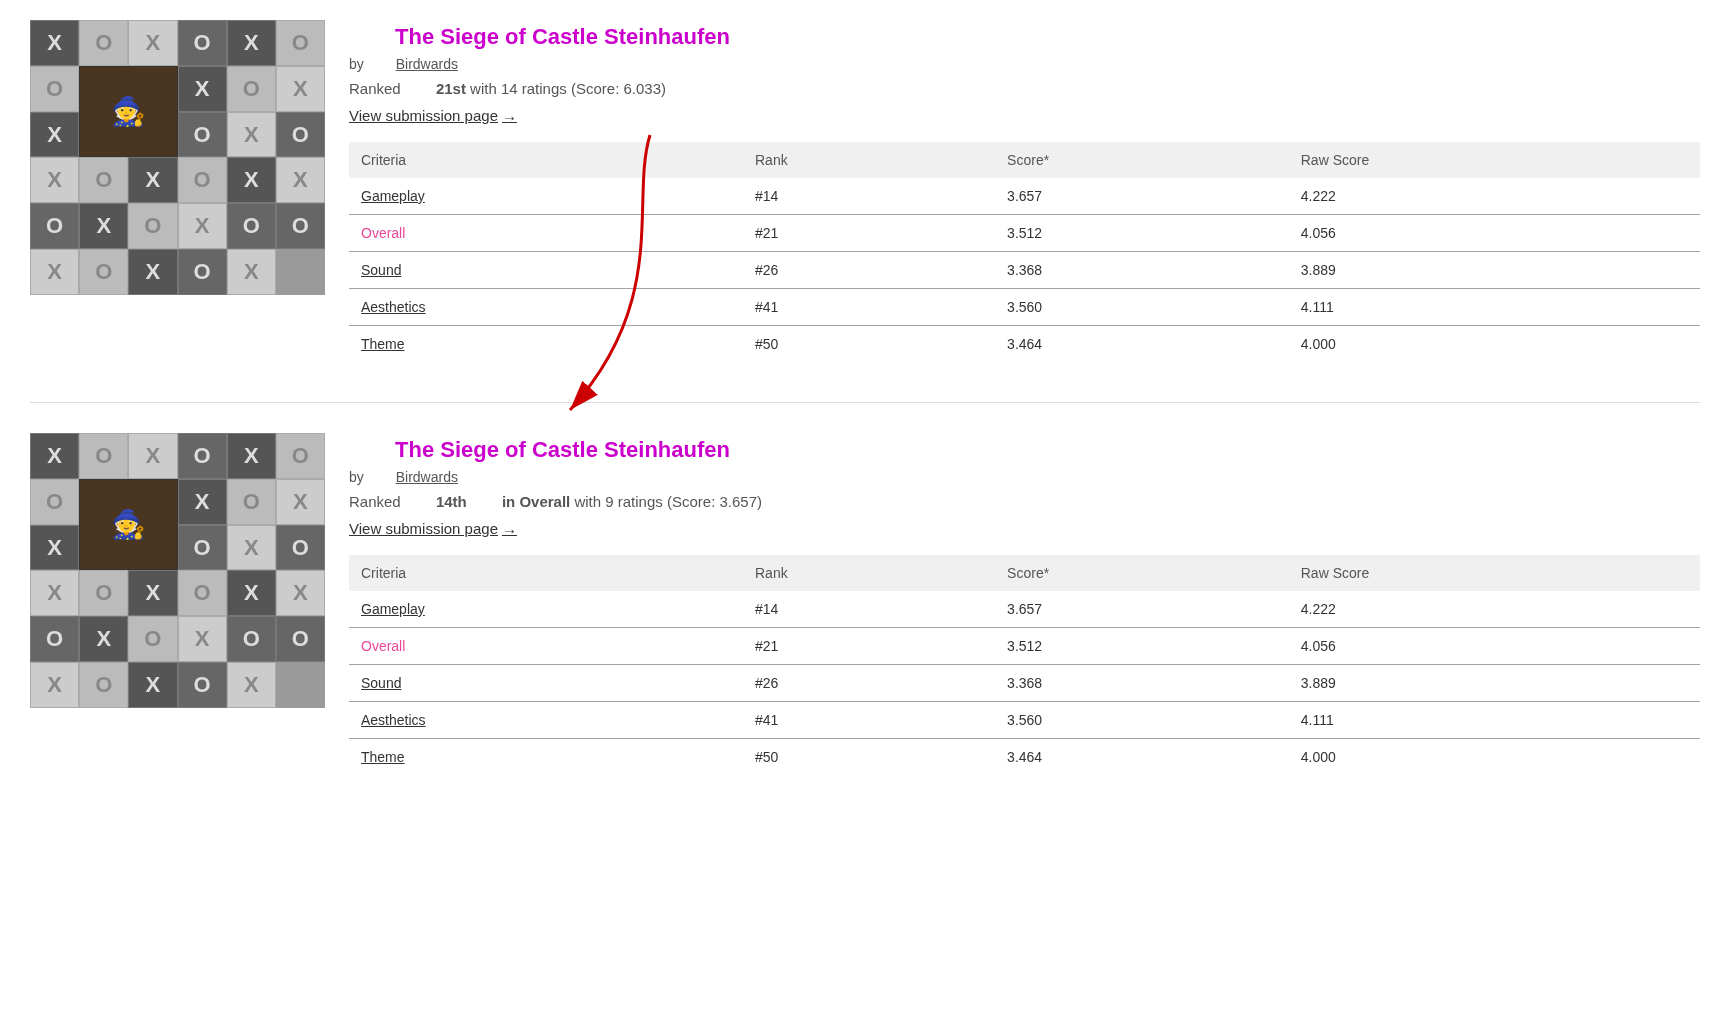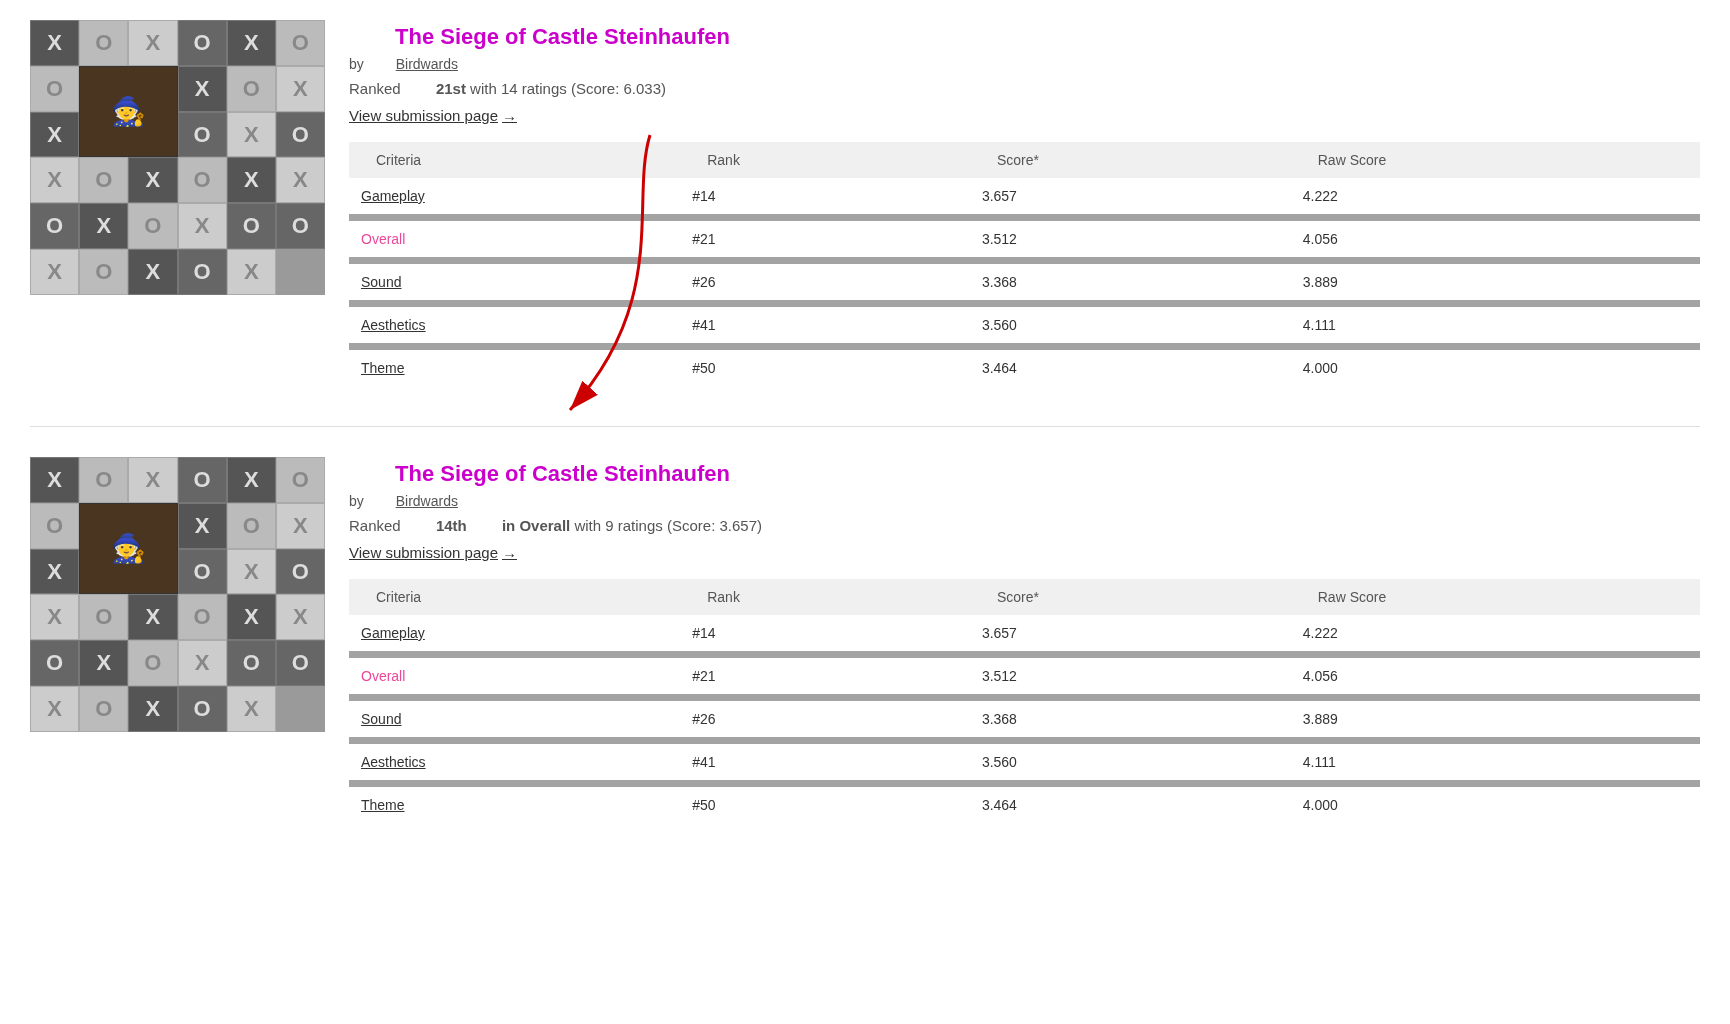--- a/index.html
+++ b/index.html
@@ -70,27 +70,27 @@
       border-collapse: collapse;
       font-size: 14px;
     }
 
     thead tr {
       background: #f0f0f0;
     }
 
     thead th {
       text-align: left;
-      padding: 10px 27px;
+      padding: 10px 12px;
       color: #555;
       font-weight: normal;
     }
 
     tbody tr {
-      border-bottom: 7px solid #a3a3a3;
+      border-bottom: 1px solid #a3a3a3;
     }
 
     tbody tr:last-child {
       border-bottom: none;
     }
 
     tbody td {
       padding: 10px 12px;
       color: #333;
     }

